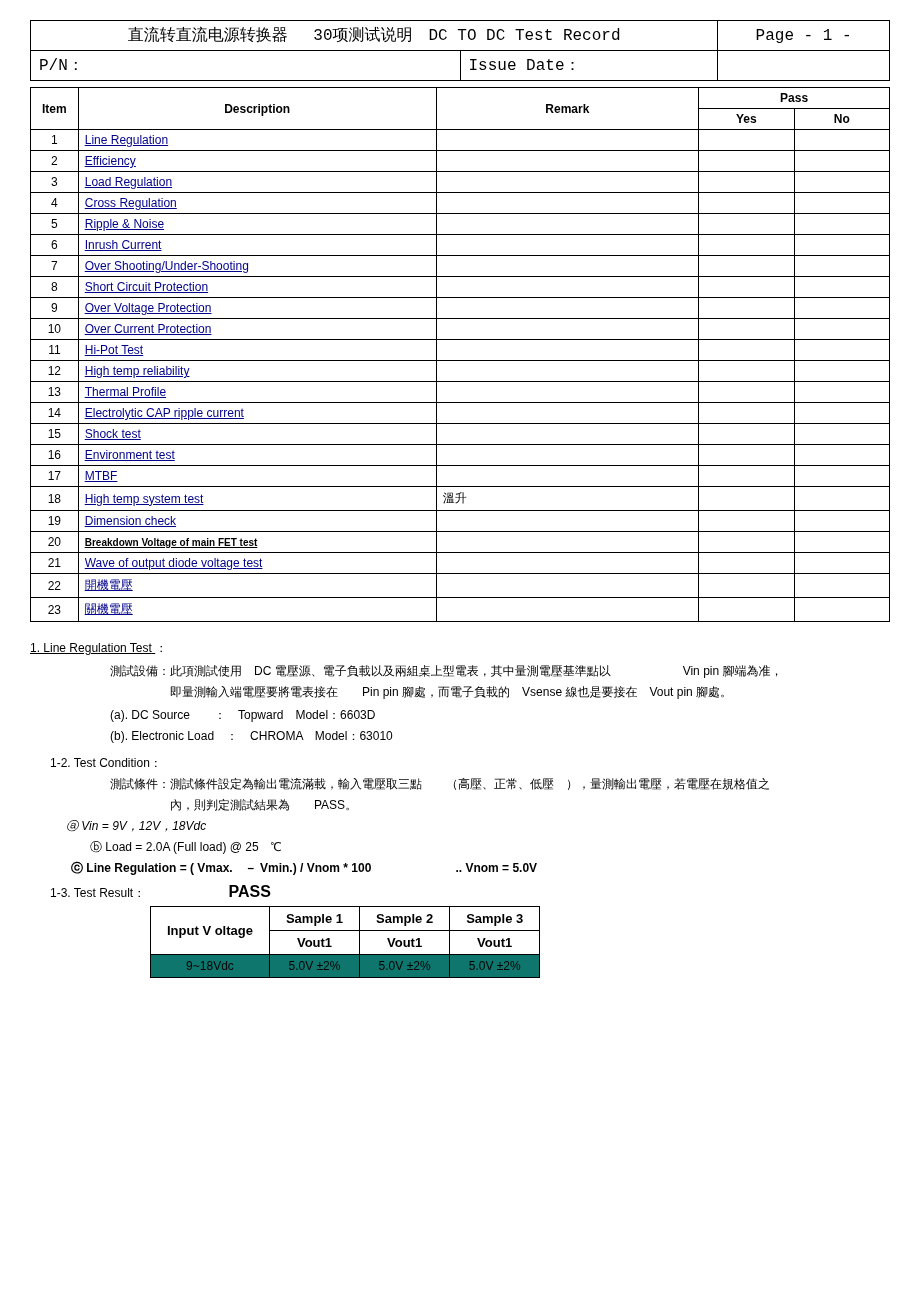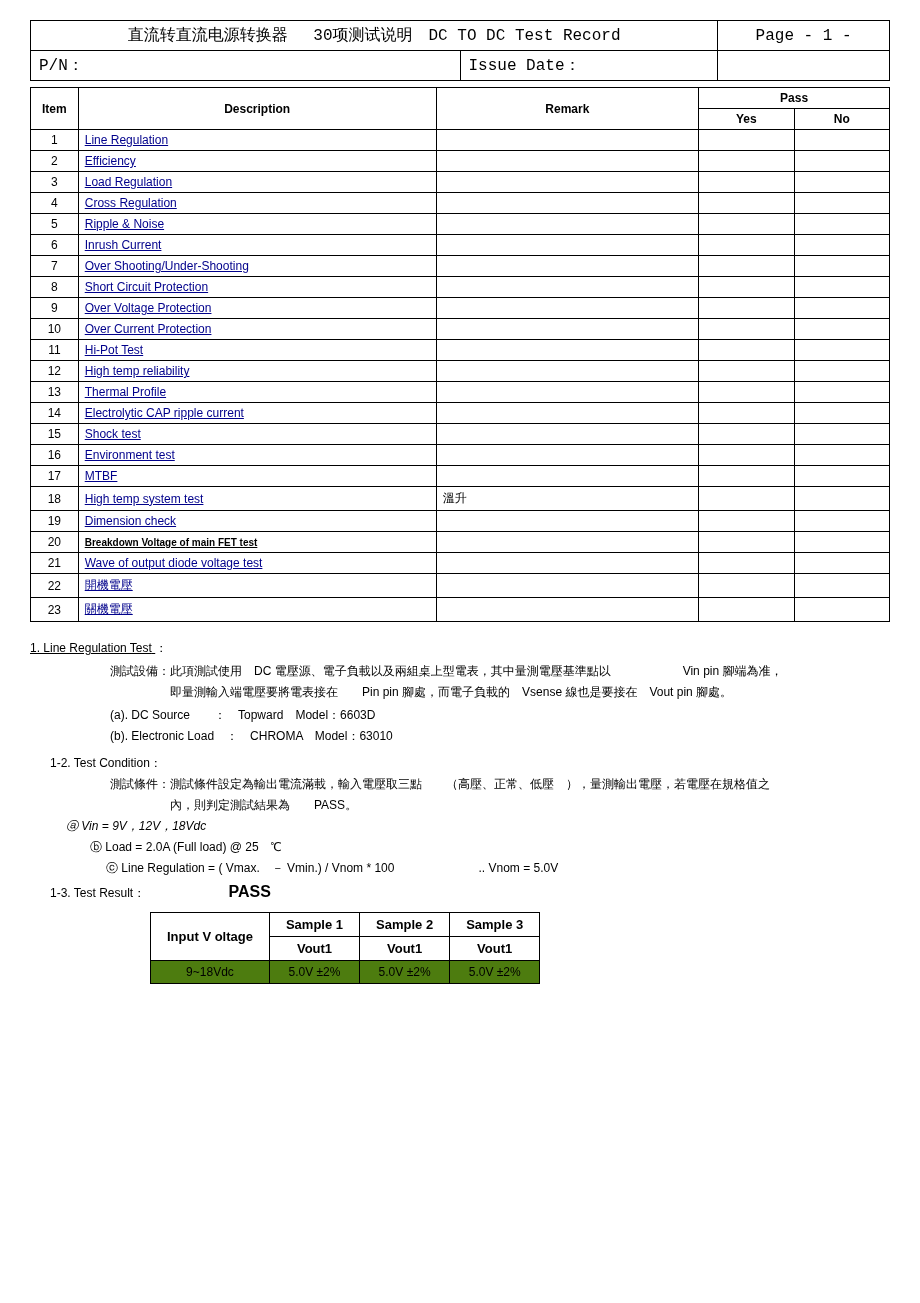--- a/index.html
+++ b/index.html
@@ -88,34 +88,34 @@
       margin-top: 6px;
     }
     .indent-2 { margin-left: 60px; }
     .indent-3 { margin-left: 80px; }
     .line { margin-top: 4px; margin-bottom: 4px; }
 
     
     .result-table {
       border-collapse: collapse;
       margin-left: 120px;
-      margin-top: 10px;
+      margin-top: 4px;
     }
     .result-table th, .result-table td {
       border: 1px solid #000;
       padding: 4px 16px;
       text-align: center;
       font-size: 12px;
     }
     .result-table th {
       font-weight: bold;
       font-size: 13px;
     }
     .result-highlight {
-      background: #4d7c0f;
+      background: #0f766e;
     }
     .pass-result {
       font-size: 16px;
       font-weight: bold;
     }
   </style>
 </head>
 <body>
 
 <table class="header-table">
@@ -324,21 +324,21 @@
     <div class="indent-3 line" style="margin-left:60px; margin-top:6px;">(a).  DC Source　　：　Topward　Model：6603D</div>
     <div class="indent-3 line" style="margin-left:60px;">(b).  Electronic Load　：　CHROMA　Model：63010</div>
   </div>
 
   <div class="sub-section" style="margin-top:10px;">
     <div class="line">1-2.  Test Condition：</div>
     <div class="indent-2 line">測試條件：測試條件設定為輸出電流滿載，輸入電壓取三點　　（高壓、正常、低壓　），量測輸出電壓，若電壓在規格值之</div>
     <div class="indent-2 line" style="margin-left:120px;">內，則判定測試結果為　　PASS。</div>
     <div class="line" style="margin-left:16px; margin-top:4px;font-style:italic;">ⓐ  Vin = 9V，12V，18Vdc</div>
     <div class="line" style="margin-left:40px;">ⓑ  Load = 2.0A (Full load) @ 25　℃</div>
-    <div class="line" style="margin-left:56px;">ⓒ  Line Regulation = ( Vmax.　－ Vmin.) / Vnom * 100　　　　　　　.. Vnom = 5.0V</div>
+    <div class="line" style="margin-left:21px;font-weight:bold;">ⓒ  Line Regulation = ( Vmax.　－ Vmin.) / Vnom * 100　　　　　　　.. Vnom = 5.0V</div>
   </div>
 
   <div class="sub-section" style="margin-top:6px;">
     <span>1-3.  Test Result：</span>
     <span class="pass-result" style="margin-left: 80px;">PASS</span>
   </div>
 
   <table class="result-table">
     <thead>
       <tr>

